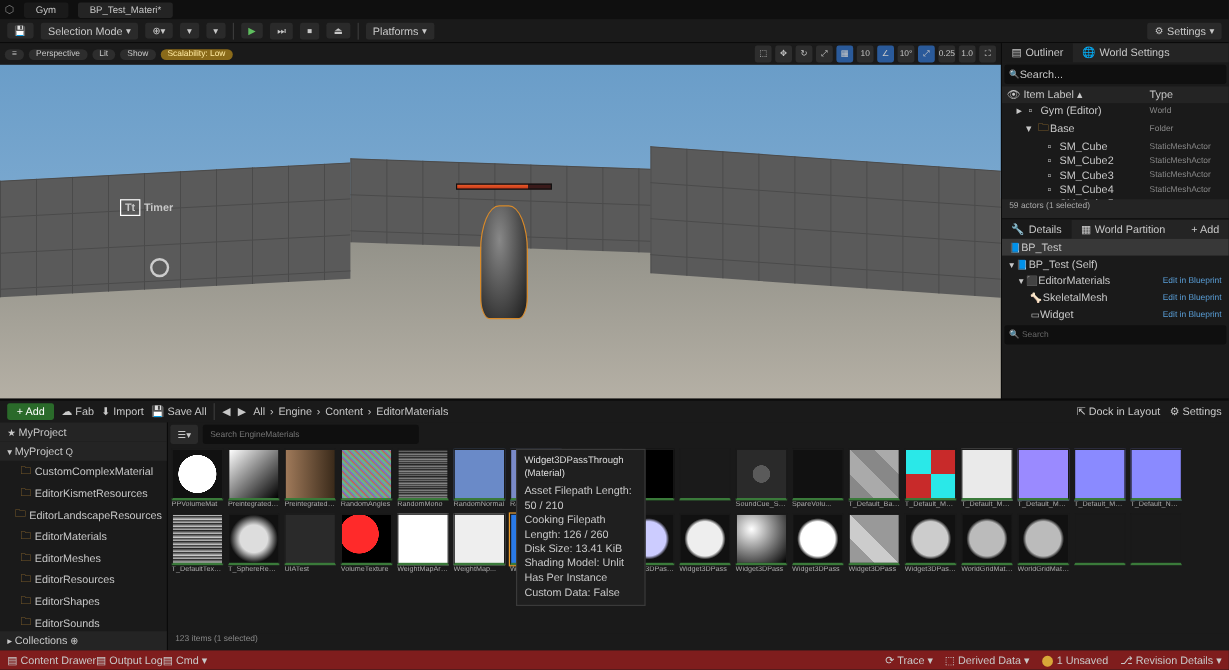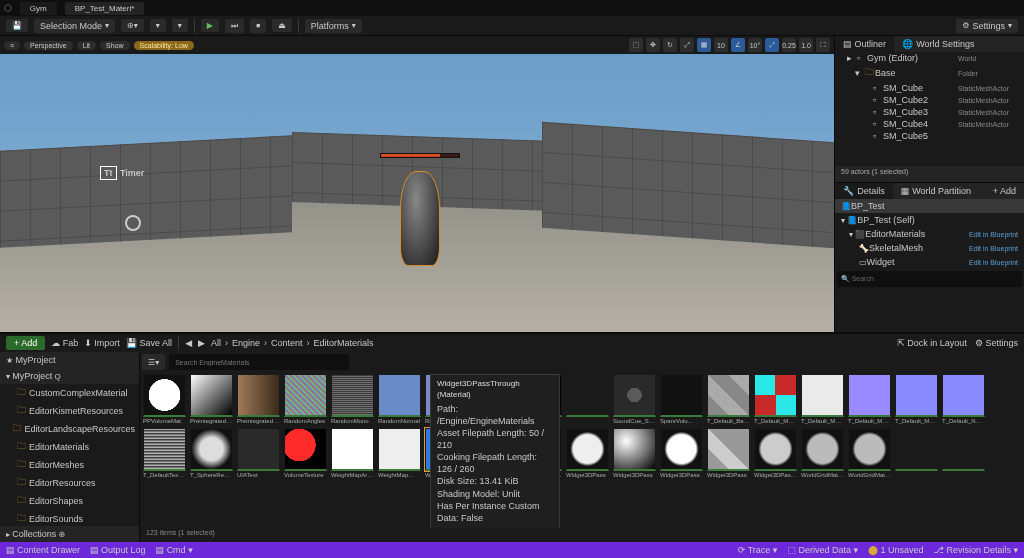--- a/index.html
+++ b/index.html
@@ -48,23 +48,23 @@
 .cb-tree{flex:1;overflow:auto;font-size:8px}
 .cb-folder{padding:1px 4px;display:flex;align-items:center;gap:3px}
 .cb-main{flex:1;display:flex;flex-direction:column}
 .cb-search{height:16px;margin:2px;display:flex;gap:4px}
 .cb-search input{flex:0 0 180px;background:#0f0f0f;border:none;padding:2px 6px;color:#ccc;border-radius:2px;font-size:7px}
 .cb-grid{flex:1;display:flex;flex-wrap:wrap;align-content:flex-start;padding:2px;gap:2px;overflow:hidden;position:relative}
 .asset{width:45px;display:flex;flex-direction:column;align-items:center}
 .thumb{width:43px;height:43px;background:#2a2a2a;border:1px solid #1a1a1a;border-bottom:2px solid #3a7a3a;display:flex;align-items:center;justify-content:center;overflow:hidden}
 .asset-name{font-size:6px;color:#aaa;width:43px;overflow:hidden;white-space:nowrap;text-overflow:ellipsis;text-align:left;margin-top:1px}
 .cb-status{height:14px;background:#1a1a1a;padding:1px 6px;font-size:7px;color:#888}
-.tooltip{position:absolute;background:#1f1f1f;border:1px solid #3a3a3a;padding:4px 6px;font-size:7px;color:#aaa;z-index:100;width:130px;line-height:1.35}
+.tooltip{position:absolute;background:#1f1f1f;border:1px solid #3a3a3a;padding:4px 6px;font-size:7px;color:#aaa;z-index:100;width:108px;line-height:1.35}
 .tooltip .tt-title{color:#ddd;font-size:8px;margin-bottom:2px}
-.statusbar{height:16px;background:#6d28d9;display:flex;align-items:center;padding:0 6px;gap:10px;font-size:7px;color:#999}
+.statusbar{height:16px;background:#7f1d1d;display:flex;align-items:center;padding:0 6px;font-size:7px;color:#999}
 .sb-right{margin-left:auto;display:flex;gap:10px}
 .character{position:absolute;left:48%;top:42%;width:40px;height:95px}
 .char-body{width:100%;height:100%;background:radial-gradient(ellipse at 40% 30%,#888,#1a1a1a);border-radius:40% 40% 20% 20%;border:1px solid #d88a2a}
 .healthbar{position:absolute;top:-18px;left:-20px;width:80px;height:5px;background:#3a1a1a;border:1px solid #111}
 .healthbar-fill{height:100%;width:75%;background:linear-gradient(#e85a2a,#c83a1a)}
 </style>
 </head>
 <body>
 
 <div class="titlebar">
@@ -126,20 +126,25 @@
         <div class="char-body"></div>
       </div>
     </div>
   </div>
 
   <div class="right-panels">
     <div class="panel-tabs">
       <div class="panel-tab active">▤ <span>Outliner</span></div>
       <div class="panel-tab">🌐 <span>World Settings</span></div>
     </div>
+    <div class="searchbar">🔍 <span placeholder="Search...">Search...</span></div>
+    <div class="outliner-header">
+      <span style="flex:1">👁 <span>Item Label</span> ▴</span>
+      <span style="width:62px">Type</span>
+    </div>
     <div class="outliner" id="outliner-rows">
         <div class="ol-row">
           <span class="indent" style="width:8px"></span>
           <span style="width:10px">▸</span>
           <span class="" style="width:10px">▫</span>
           <span class="ol-name">Gym (Editor)</span>
           <span class="ol-type">World</span>
         </div>
         <div class="ol-row">
           <span class="indent" style="width:16px"></span>
@@ -242,21 +247,20 @@
     </div>
     <div class="cb-main">
       <div class="cb-search">
         <span class="tbtn">☰▾</span>
         <input placeholder="Search EngineMaterials" style="">
       </div>
       <div class="cb-grid" id="cb-grid">
         <div class="tooltip" style="left:290px;top:2px">
           <div class="tt-title">Widget3DPassThrough (Material)</div>
           <div id="tt-lines">
-              <div>Path: /Engine/EngineMaterials</div>
               <div>Asset Filepath Length: 50 / 210</div>
               <div>Cooking Filepath Length: 126 / 260</div>
               <div>Disk Size: 13.41 KiB</div>
               <div>Shading Model: Unlit</div>
               <div>Has Per Instance Custom Data: False</div>
             </div>
         </div>
       <div class="asset">
             <div class="thumb" style="background: radial-gradient(circle, rgb(255, 255, 255) 55%, rgb(17, 17, 17) 56%);"></div>
             <div class="asset-name">PPVolumeMat</div>

